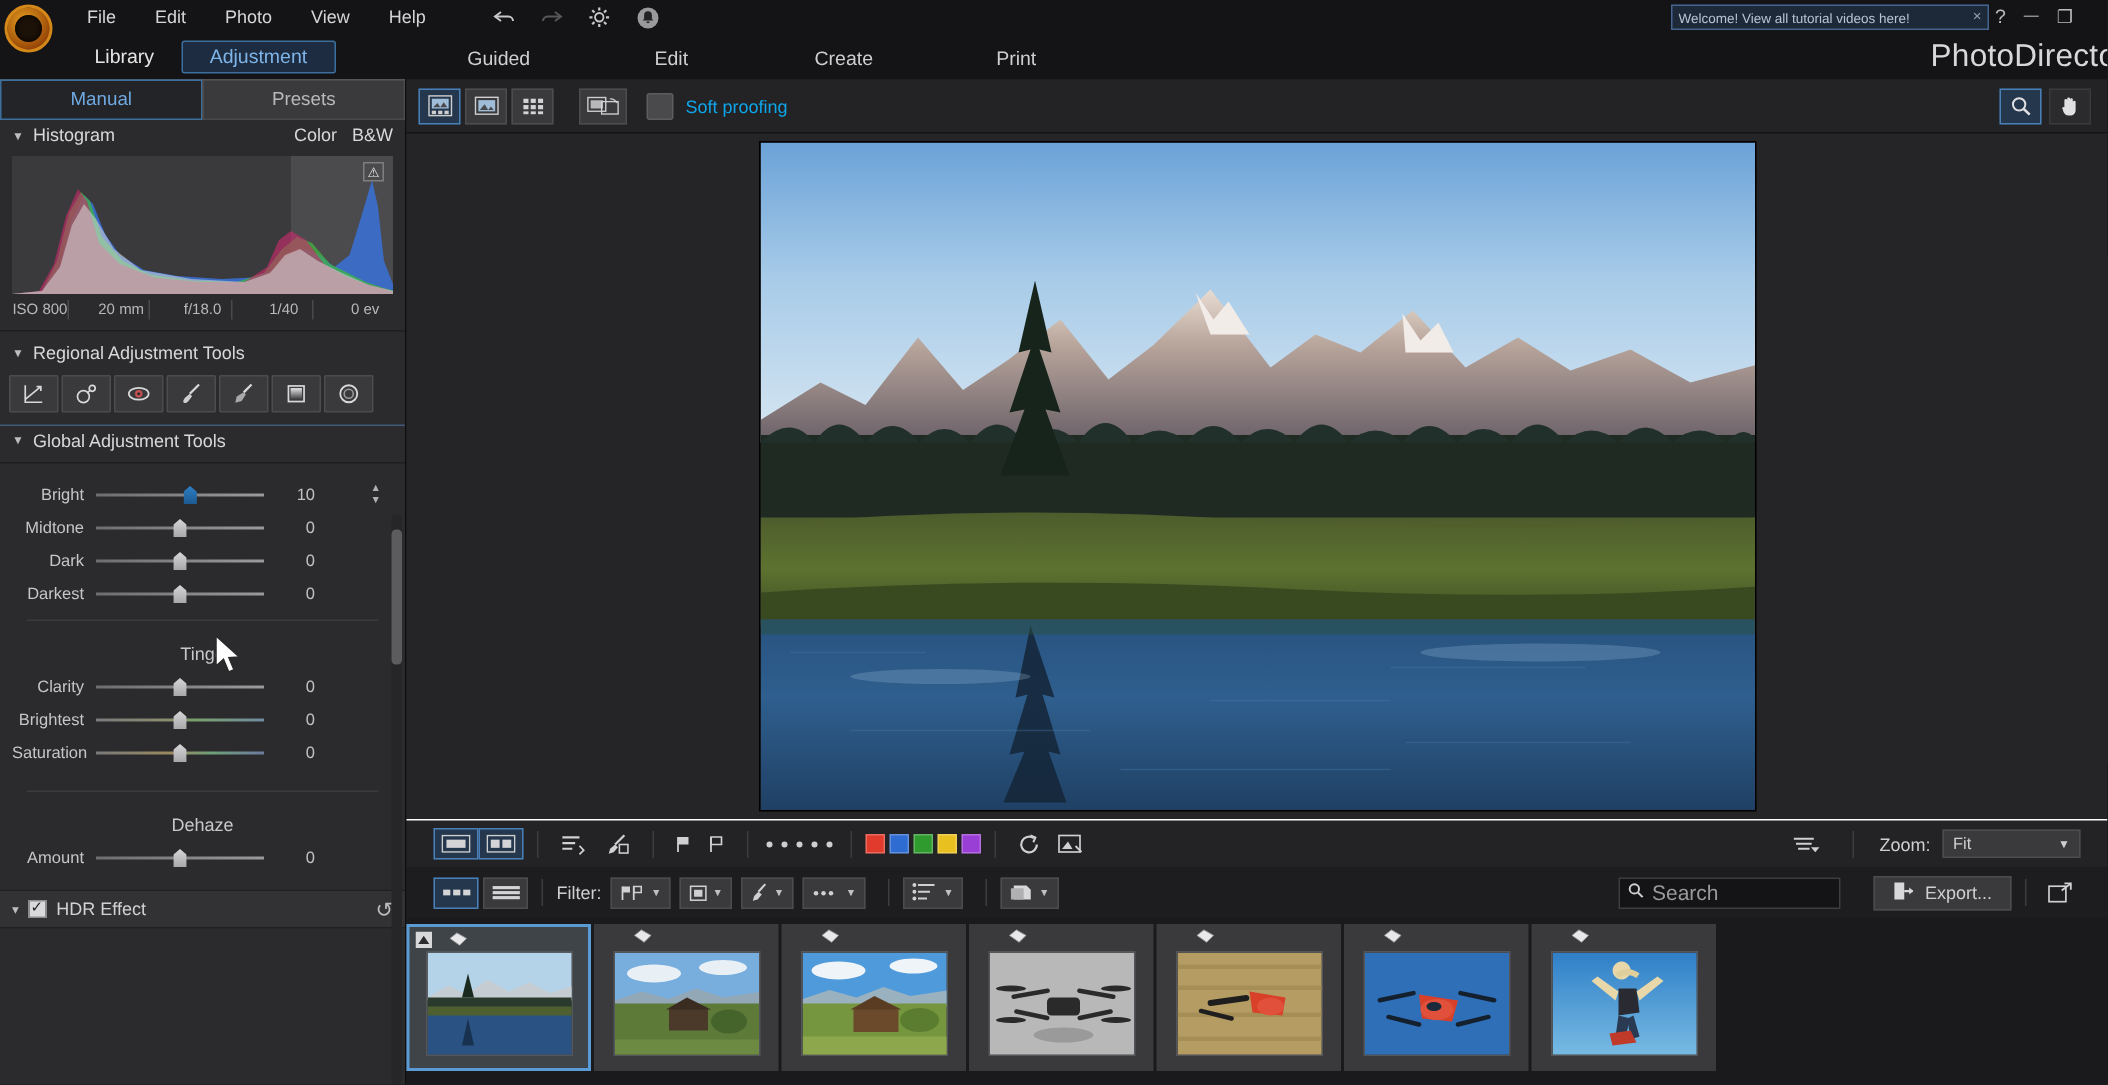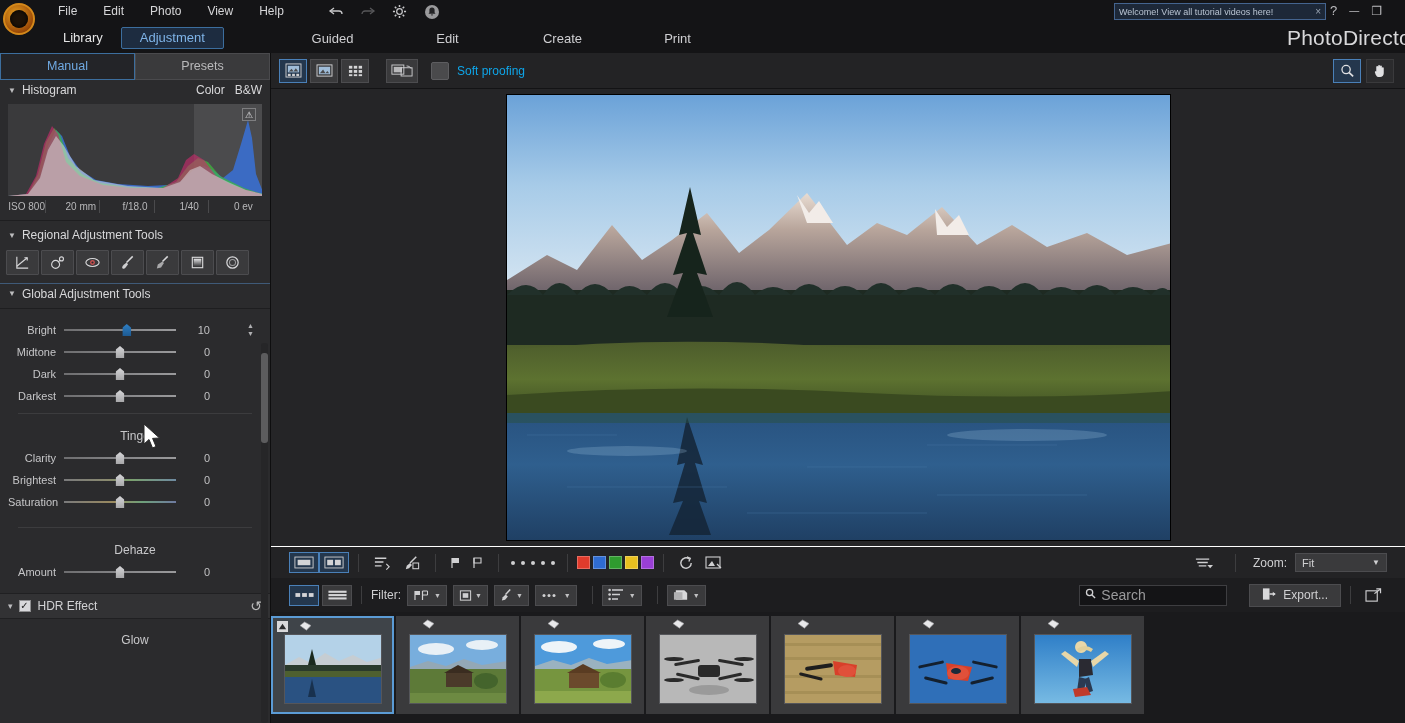--- a/index.html
+++ b/index.html
@@ -533,21 +533,20 @@
 
     <div style="height:10px"></div>
 
     <div class="hdrrow">
       <span class="caret" style="font-size:9px">▾</span>
       <span class="chk">✓</span>
       <span>HDR Effect</span>
       <span class="reset-ico">↺</span>
     </div>
 
-    <div class="group-title" style="padding-top:14px">Glow</div>
   </div>
 
   <div class="scrollbar" style="top:290px;height:380px">
     <div class="thumb"></div>
   </div>
 
   <div class="cursor">
     <svg width="20" height="28" viewBox="0 0 20 28">
         <path d="M1 1 L1 21 L6 16.5 L9.5 25 L13 23.5 L9.6 15.4 L16.5 15 Z" fill="#ffffff" stroke="#2a2a2a" stroke-width="1"></path>
       </svg>

